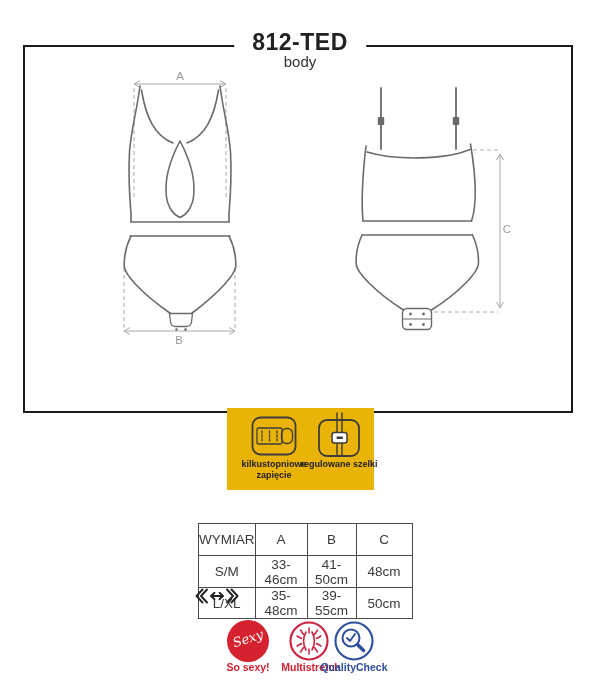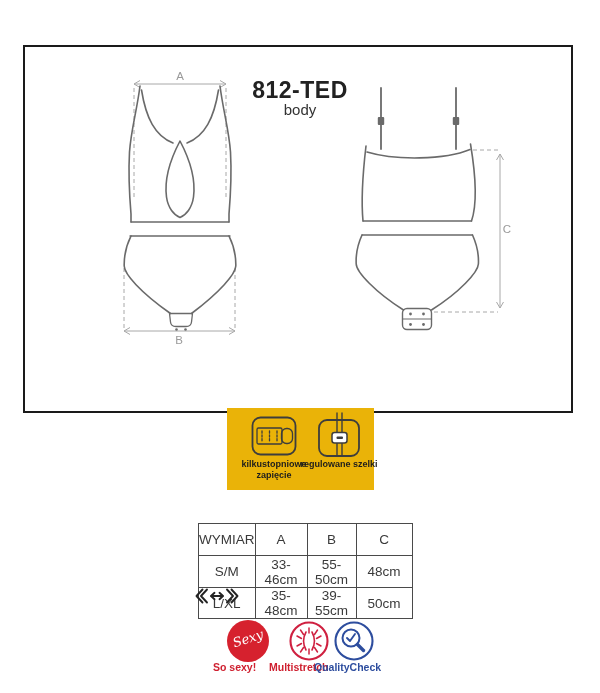--- a/index.html
+++ b/index.html
@@ -5,21 +5,21 @@
   html,body{margin:0;padding:0;background:#fff;}
   #stage{position:relative;width:600px;height:693px;background:#fff;overflow:hidden;
          font-family:"Liberation Sans", sans-serif;}
 
   
   .frame{position:absolute;left:23px;top:45px;width:550px;height:368px;
          border:2px solid #1a1a1a;box-sizing:border-box;}
 
   
   .title-box{position:absolute;left:50%;top:29px;transform:translateX(-50%);
-             background:#fff;padding:0 18px;text-align:center;z-index:5;margin-top:48px;}
+             background:#fff;padding:0 18px;text-align:center;z-index:5;}
   .title{font-size:23px;font-weight:700;color:#222;letter-spacing:.5px;line-height:26px;}
   .subtitle{font-size:15px;color:#333;line-height:13px;}
 
   svg{position:absolute;display:block;}
   .dim-label{position:absolute;font-size:11.5px;color:#9a9a9a;text-align:center;z-index:4;}
 
   
   .features{position:absolute;left:227px;top:408px;width:147px;height:82px;background:#eab308;z-index:5;}
   .feature-label{position:absolute;top:51px;width:92px;text-align:center;
                  font-size:9px;font-weight:700;color:#1d1d1d;line-height:10.5px;}
@@ -29,21 +29,21 @@
   .size-table td{border:1px solid #4a4a4a;text-align:center;vertical-align:middle;
                  font-size:13.5px;color:#3a3a3a;padding:0;}
   .size-table tr{height:32px;}
 
   
   .material{position:absolute;left:194px;top:588px;display:flex;align-items:center;z-index:4;}
   .material .txt{margin-left:10px;font-size:14.5px;color:#3c3c3c;}
   .material svg{position:static;}
 
   
-  .badge-label{position:absolute;top:661px;text-align:left;font-size:10.5px;font-weight:700;}
+  .badge-label{position:absolute;top:661px;text-align:center;font-size:10.5px;font-weight:700;}
   .red{color:#cf2030;}
   .blue{color:#2d4d9e;}
   .sexy-script{position:absolute;left:228px;top:631px;width:40px;text-align:center;
                color:#fff;font-family:"DejaVu Serif", serif;font-style:italic;font-size:13px;
                transform:rotate(-18deg);z-index:6;}
 </style>
 </head>
 <body>
 
 <div id="stage">
@@ -152,21 +152,21 @@
     <tbody>
         <tr>
       <td>WYMIAR</td>
       <td>A</td>
       <td>B</td>
       <td>C</td>
     </tr>
     <tr>
       <td>S/M</td>
       <td>33-46cm</td>
-      <td>55-50cm</td>
+      <td>41-50cm</td>
       <td>48cm</td>
     </tr>
     <tr style="height:31px;">
       <td>L/XL</td>
       <td>35-48cm</td>
       <td>39-55cm</td>
       <td>50cm</td>
     </tr>
   </tbody>
     </table>

